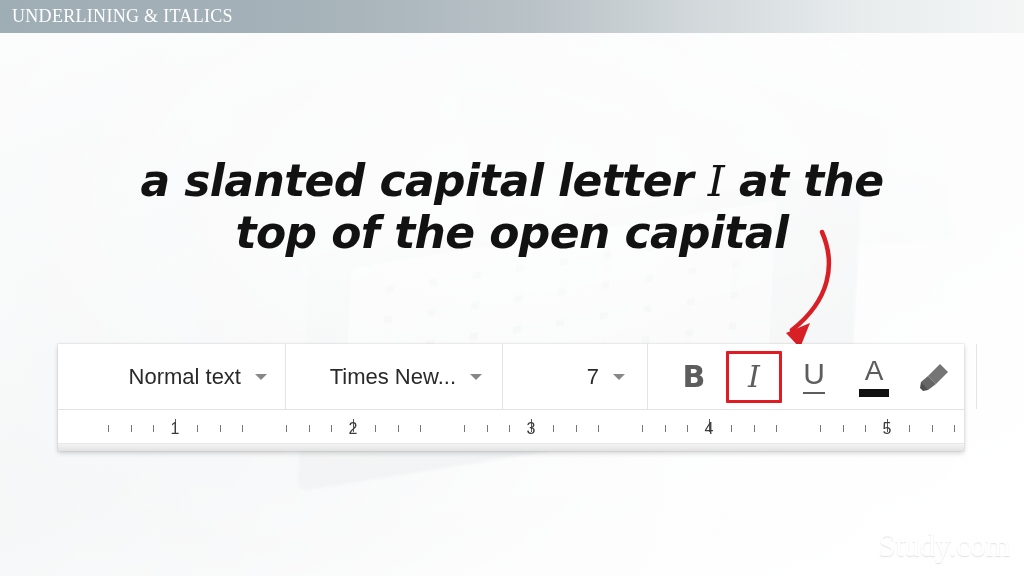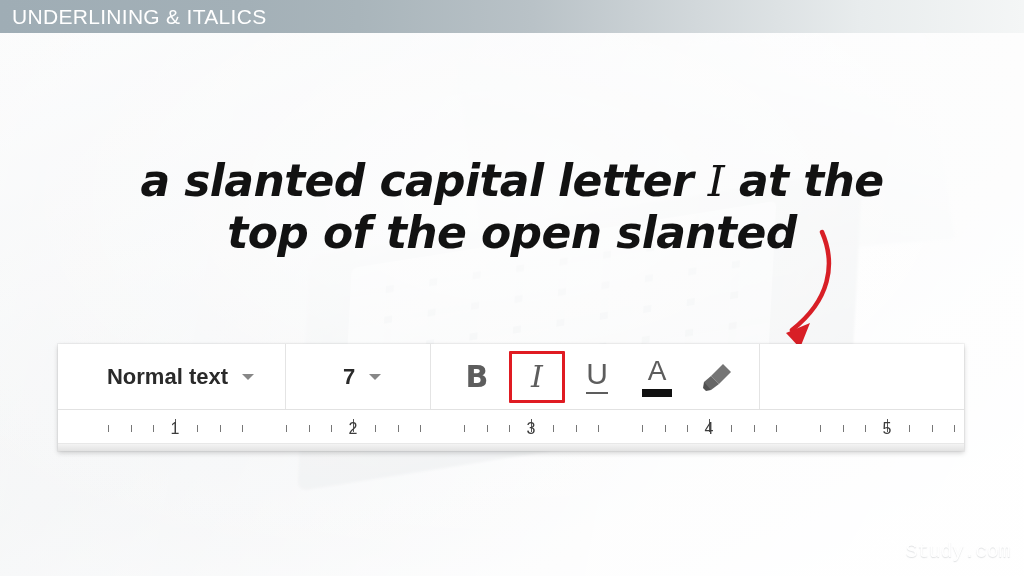--- a/index.html
+++ b/index.html
@@ -96,24 +96,24 @@
         #d2d8db 68%,
         #e8eced 84%,
         #f4f6f6 100%);
   }
   .header-title {
     position: absolute;
     left: 12px;
     top: 0;
     height: 33px;
     line-height: 33px;
-    font-size: 21px;
+    font-size: 18px;
     letter-spacing: 0.3px;
     color: #ffffff;
-    font-family: Liberation Sans, sans-serif;
+    font-family: Liberation Serif, serif;
     white-space: nowrap;
   }
 
   
   .keyword {
     position: absolute;
     left: 0;
     top: 62px;
     width: 1024px;
     text-align: center;
@@ -177,25 +177,24 @@
     display: flex;
     align-items: center;
     position: relative;
     border-right: 1px solid #e4e4e4;
   }
   .tb-cell:last-child { border-right: none; }
 
   .tb-select {
     display: flex;
     align-items: center;
-    justify-content: center;
+    justify-content: flex-end;
     height: 100%;
     box-sizing: border-box;
     cursor: default;
-    font-weight: bold;
   }
   .sel-normal { width: 227px; padding: 0 18px 0 36px; }
   .sel-font   { width: 216px; padding: 0 20px 0 32px; }
   .sel-size   { width: 144px; padding: 0 22px 0 30px; }
 
   .sel-label {
     font-family: "Liberation Sans", sans-serif;
     font-size: 22px;
     color: #2a2a2a;
     white-space: nowrap;
@@ -311,22 +310,22 @@
   }
   .wm-ring::after {
     content: "";
     position: absolute;
     left: 9px; top: 6px;
     border-left: 9px solid #ffffff;
     border-top: 5px solid transparent;
     border-bottom: 5px solid transparent;
   }
   .wm-text {
-    font-family: Liberation Mono, monospace;
-    font-size: 20px;
+    font-family: Liberation Serif, serif;
+    font-size: 32px;
     color: #ffffff;
     letter-spacing: -0.4px;
     text-shadow: 0 1px 1px rgba(150,155,160,0.55);
   }
 </style>
 </head>
 <body>
 
 <div id="slide">
 
@@ -338,39 +337,45 @@
     <div class="bg-vignette"></div>
   </div>
 
   <div class="header-bar">
     <div class="header-title">UNDERLINING &amp; ITALICS</div>
   </div>
 
 
   <div class="definition">
     <span>a slanted capital letter </span><span class="serif-i">I</span><span> at the</span><br>
-    <span>top of the open slanted</span>
+    <span>top of the open capital</span>
   </div>
 
   <svg class="arrow-svg" viewBox="0 0 120 145">
     <path d="M 82 12 C 96 44, 90 80, 52 110" fill="none" stroke="#d81f26" stroke-width="4.5" stroke-linecap="round"></path>
     <path d="M 46 113 L 70 103 L 60 128 Z" fill="#d81f26"></path>
   </svg>
 
   <div class="toolbar-panel">
 
     <div class="toolbar-row">
 
       <div class="tb-cell">
         <div class="tb-select sel-normal">
           <span class="sel-label">Normal text</span>
           <span class="caret"></span>
         </div>
       </div>
 
+      <div class="tb-cell">
+        <div class="tb-select sel-font">
+          <span class="sel-label">Times New...</span>
+          <span class="caret"></span>
+        </div>
+      </div>
 
       <div class="tb-cell">
         <div class="tb-select sel-size">
           <span class="sel-label">7</span>
           <span class="caret"></span>
         </div>
       </div>
 
       <div class="tb-cell">
         <div class="tb-icons">

